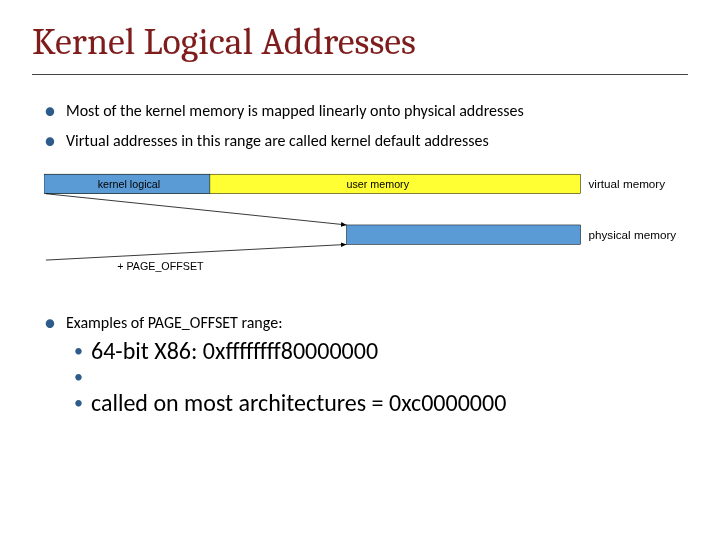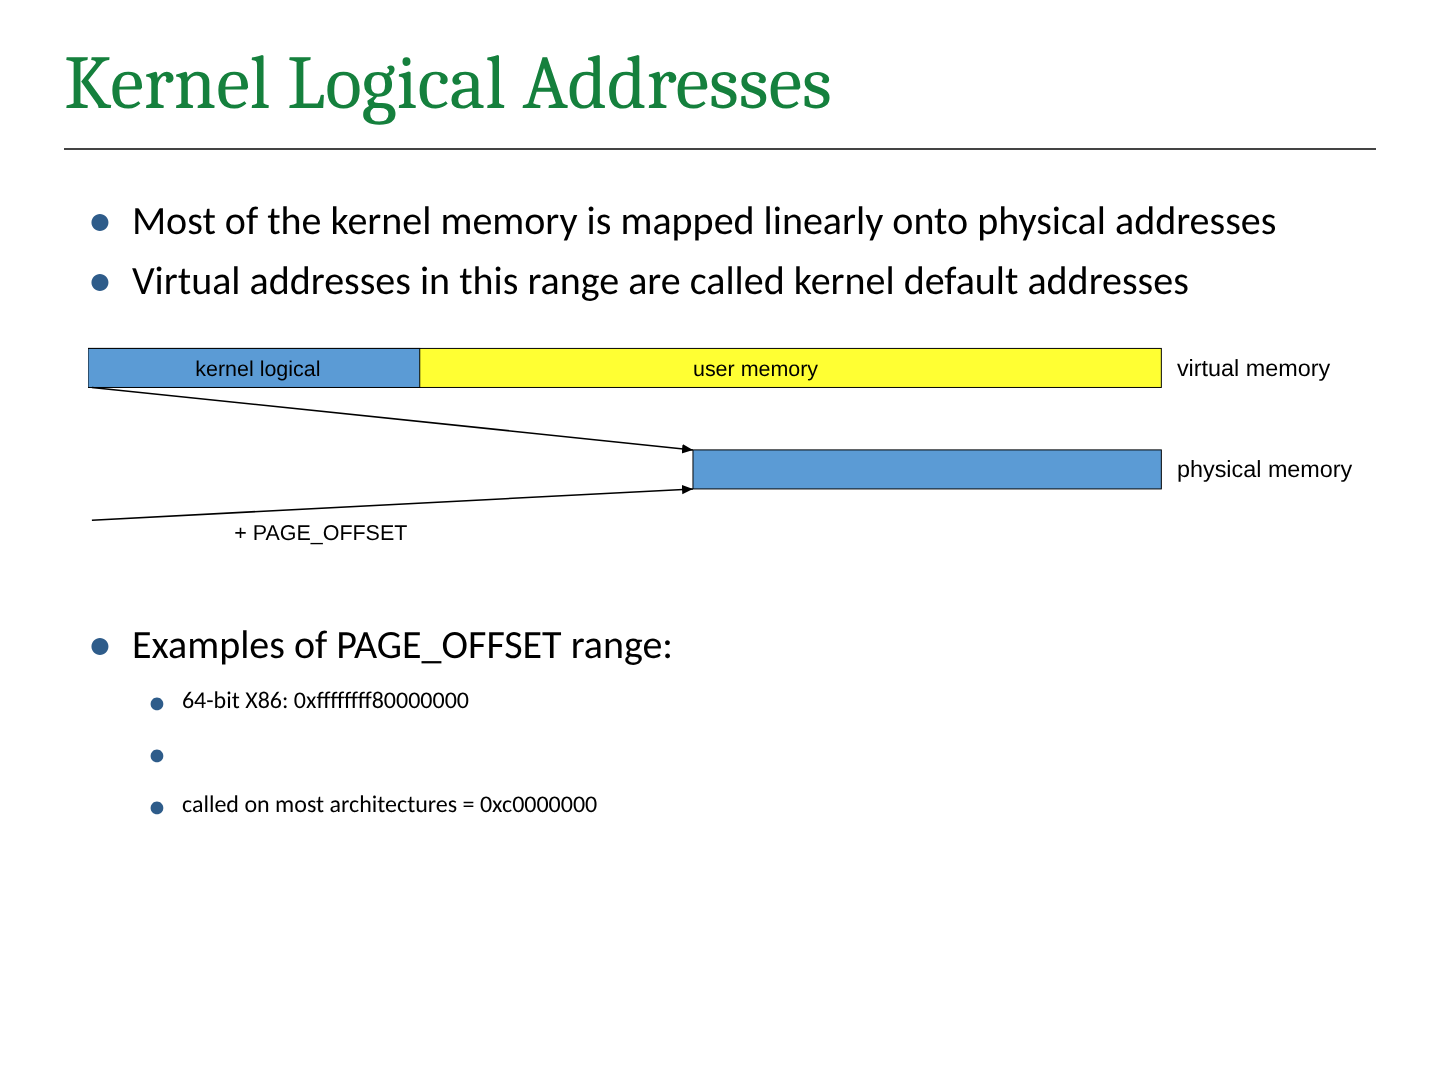--- a/index.html
+++ b/index.html
@@ -1,25 +1,25 @@
 <!DOCTYPE html>
 <html><head>
 <meta charset="utf-8">
 <style>
   * { margin: 0; padding: 0; box-sizing: border-box; }
   html, body { width: 720px; height: 540px; background: #fff; font-family: Calibri, Arial, sans-serif; color: #000; }
   .slide { width: 720px; height: 540px; position: relative; padding: 20px 32px 0 32px; }
-  .title { font-family: Cambria, Georgia, serif; font-size: 38px; color: #15803d; border-bottom: 1px solid #444; padding-bottom: 10px; margin-bottom: 22px; font-weight: 400; }
+  .title { font-family: Cambria, Georgia, serif; font-size: 38px; color: #7f1d1d; border-bottom: 1px solid #444; padding-bottom: 10px; margin-bottom: 22px; font-weight: 400; }
   .body { margin-left: 12px; }
   .bullet-l1 { display: flex; align-items: flex-start; margin-bottom: 2px; }
   .bullet-l1 .dot { color: #2e5c8a; font-size: 24px; line-height: 28px; margin-right: 10px; }
-  .bullet-l1 .txt { font-size: 20px; line-height: 28px; }
+  .bullet-l1 .txt { font-size: 16px; line-height: 28px; }
   .bullet-l2 { display: flex; align-items: flex-start; margin-left: 30px; margin-bottom: 2px; }
   .bullet-l2 .dot { color: #2e5c8a; font-size: 18px; line-height: 24px; margin-right: 8px; }
-  .bullet-l2 .txt { font-size: 12px; line-height: 24px; }
+  .bullet-l2 .txt { font-size: 24px; line-height: 24px; }
   .diagram { position: relative; width: 100%; height: 108px; margin: 14px 0 32px 0; }
   .diagram svg { width: 100%; height: 100%; display: block; }
   .dlabel { font-family: Arial, sans-serif; font-size: 11px; fill: #000; }
   .vmem { fill: #ffff33; stroke: #000; stroke-width: 0.5; }
   .klog { fill: #5b9bd5; stroke: #000; stroke-width: 0.5; }
   .phys { fill: #5b9bd5; stroke: #000; stroke-width: 0.5; }
   .arrw { stroke: #000; stroke-width: 0.8; fill: none; }
   .rlabel { font-family: Arial, sans-serif; font-size: 12px; fill: #000; }
 </style>
 </head>

